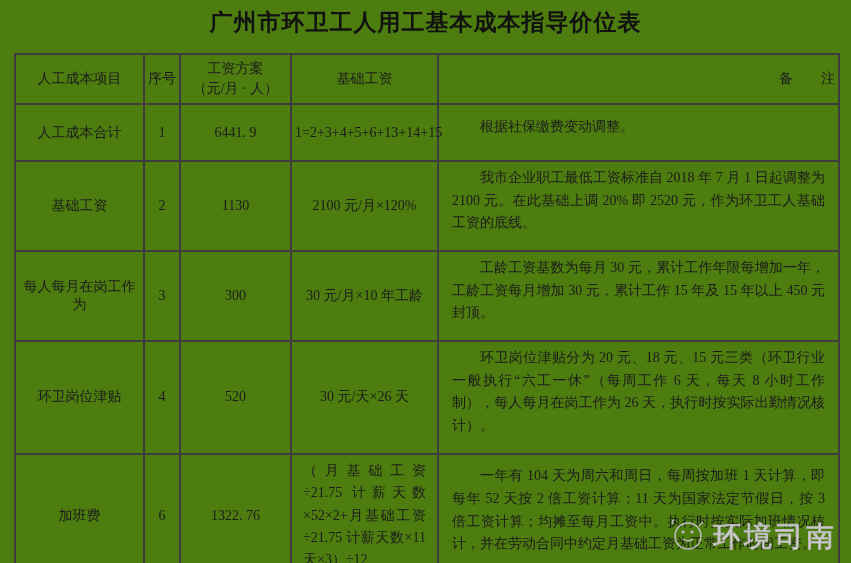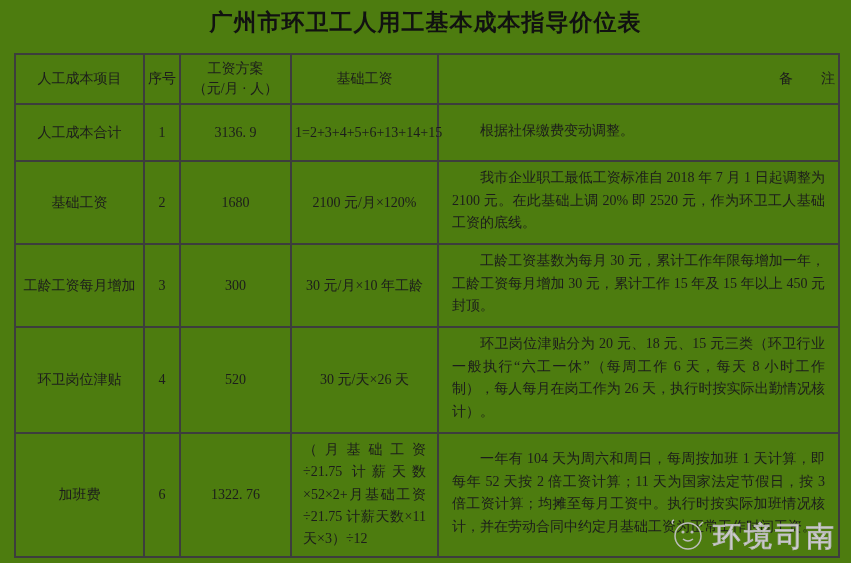--- a/index.html
+++ b/index.html
@@ -52,21 +52,21 @@
   tr.r-4   { height: 71px; }
   tr.r-5   { height: 59px; }
   tr.r-6   { height: 108px; }
 
   .cell-center { text-align: center; padding: 2px 3px; }
   .hdr { text-align: center; padding: 2px 3px; line-height: 1.45; }
   .hdr-remark { letter-spacing: 0; text-align: right; }
 
   td.cell-remark {
     text-align: justify;
-    padding: 5px 13px 8px 13px;
+    padding: 5px 13px 15px 13px;
     line-height: 1.62;
   }
   td.cell-remark .remark-text { text-indent: 2em; display: block; }
 
   td.cell-formula-long {
     text-align: justify;
     padding: 5px 11px;
     line-height: 1.6;
   }
 
@@ -111,39 +111,39 @@
           <span>工资方案</span><br>
           <span>（元/月 · 人）</span>
         </th>
         <th class="hdr">基础工资</th>
         <th class="hdr hdr-remark">备　　注</th>
       </tr>
 
       <tr class="r-1">
         <td class="cell-center">人工成本合计</td>
         <td class="cell-center">1</td>
-        <td class="cell-center">3136. 9</td>
+        <td class="cell-center">6441. 9</td>
         <td class="cell-center">1=2+3+4+5+6+13+14+15</td>
         <td class="cell-remark">
             <span class="remark-text">根据社保缴费变动调整。</span>
           </td>
       </tr>
 
       <tr class="r-2">
         <td class="cell-center">基础工资</td>
         <td class="cell-center">2</td>
-        <td class="cell-center">1680</td>
+        <td class="cell-center">1130</td>
         <td class="cell-center">2100 元/月×120%</td>
         <td class="cell-remark">
             <span class="remark-text">我市企业职工最低工资标准自 2018 年 7 月 1 日起调整为 2100 元。在此基础上调 20% 即 2520 元，作为环卫工人基础工资的底线。</span>
           </td>
       </tr>
 
       <tr class="r-3">
-        <td class="cell-center">工龄工资每月增加</td>
+        <td class="cell-center">每人每月在岗工作为</td>
         <td class="cell-center">3</td>
         <td class="cell-center">300</td>
         <td class="cell-center">30 元/月×10 年工龄</td>
         <td class="cell-remark">
             <span class="remark-text">工龄工资基数为每月 30 元，累计工作年限每增加一年，工龄工资每月增加 30 元，累计工作 15 年及 15 年以上 450 元封顶。</span>
           </td>
       </tr>
 
       <tr class="r-4">
         <td class="cell-center">环卫岗位津贴</td>

